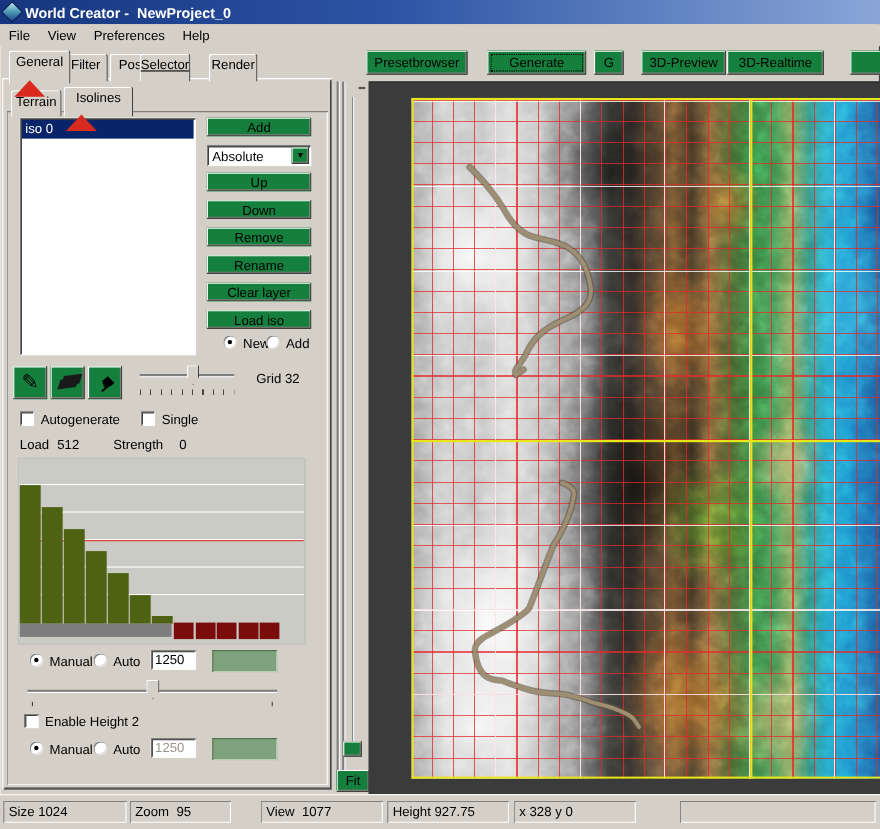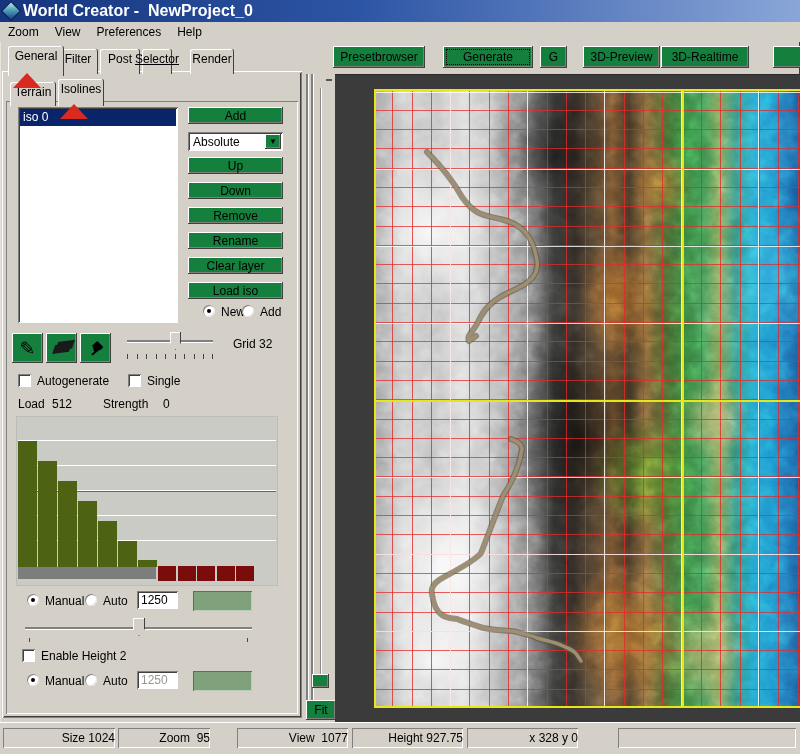--- a/index.html
+++ b/index.html
@@ -7,21 +7,21 @@
   .window{position:relative;width:800px;height:754px;background:#d4d0c8;overflow:hidden;
     box-shadow:inset 1px 1px 0 #e8e4dc, inset -1px -1px 0 #404040;font-size:12px;color:#000;}
   .abs{position:absolute;}
   .pre{white-space:pre;}
   
   .raised{background:#15803d;box-shadow:inset -1px -1px 0 #404040, inset 1px 1px 0 #fff, inset -2px -2px 0 #80807a;}
   .sunken{background:#fff;box-shadow:inset 1px 1px 0 #808080, inset -1px -1px 0 #fff, inset 2px 2px 0 #404040;}
   .groove{box-shadow:inset 1px 1px 0 #808080, inset -1px -1px 0 #fff;}
   .btn{display:flex;align-items:center;justify-content:center;cursor:default;user-select:none;}
   
-  .titlebar{left:0;top:0;width:800px;height:22px;background:linear-gradient(90deg,#16357e 0%,#2d55a5 45%,#8aa6d8 100%);display:flex;align-items:center;color:#fff;font-weight:bold;font-size:16px;}
+  .titlebar{left:0;top:0;width:800px;height:22px;background:linear-gradient(90deg,#16357e 0%,#2d55a5 45%,#8aa6d8 100%);display:flex;align-items:center;color:#fff;font-weight:bold;font-size:13px;}
   .title-icon{width:12px;height:12px;margin:0 6px 0 5px;background:linear-gradient(135deg,#bfe3ea 0%,#4f9fb5 45%,#1c3f8e 100%);transform:rotate(45deg);box-shadow:0 0 0 1px #0a1f4d;}
   .menubar{left:0;top:22px;width:800px;height:20px;background:#d4d0c8;display:flex;align-items:center;}
   .menu-item{padding:2px 8px;}
   
   .toolbtn{height:22px;}
   .gen-focus{position:absolute;inset:3px;border:1px dotted #000;}
   
   .tab{background:#d4d0c8;box-shadow:inset -1px 0 0 #404040, inset 1px 1px 0 #fff;border-top-left-radius:2px;border-top-right-radius:2px;display:flex;align-items:flex-start;justify-content:center;padding-top:3px;}
   .tri{width:0;height:0;border-left:14px solid transparent;border-right:14px solid transparent;border-bottom:15px solid #d92a1f;}
   .panel-border{box-shadow:inset 1px 1px 0 #fff, inset -1px -1px 0 #808080, inset 2px 2px 0 #d4d0c8, inset -2px -2px 0 #404040;background:#d4d0c8;}
@@ -70,34 +70,34 @@
     background:
       repeating-linear-gradient(90deg, transparent 0 76px, rgba(255,255,255,.85) 76px 77px),
       repeating-linear-gradient(0deg, transparent 0 76px, rgba(255,255,255,.8) 76px 77px),
       repeating-linear-gradient(90deg, transparent 0 18.3px, rgba(228,42,42,.8) 18.3px 19.3px),
       repeating-linear-gradient(0deg, transparent 0 18.3px, rgba(228,42,42,.75) 18.3px 19.3px);}
   .yline{position:absolute;background:#e8e619;}
   .isolines{position:absolute;left:0;top:0;}
   
   .vgroove{position:absolute;width:2px;background:#808080;box-shadow:1px 0 0 #fff;}
   .statusbar{left:0;top:722px;width:800px;height:32px;background:#d4d0c8;box-shadow:inset 0 1px 0 #fff;}
-  .statuscell{position:absolute;top:6px;height:20px;box-shadow:inset 1px 1px 0 #808080, inset -1px -1px 0 #fff;padding:3px 0 0 5px;box-sizing:border-box;font-size:12px;text-align:right;}
+  .statuscell{position:absolute;top:6px;height:20px;box-shadow:inset 1px 1px 0 #808080, inset -1px -1px 0 #fff;padding:3px 0 0 5px;box-sizing:border-box;font-size:12px;}
 </style>
 </head>
 <body>
 
 <div class="window">
 
   <div class="abs titlebar">
     <span class="title-icon"></span>
     <span class="pre">World Creator -  NewProject_0</span>
   </div>
 
   <div class="abs menubar">
-    <span class="menu-item">Zoom</span>
+    <span class="menu-item">File</span>
     <span class="menu-item">View</span>
     <span class="menu-item">Preferences</span>
     <span class="menu-item">Help</span>
   </div>
 
   <div class="abs raised btn toolbtn" style="left:333px;top:46px;width:92px;">
       <span>Presetbrowser</span>
     </div>
   <div class="abs raised btn toolbtn" style="left:443px;top:46px;width:90px;">
       <span class="gen-focus"></span>
@@ -118,34 +118,34 @@
 
   <div class="abs tab" style="left:8px;top:46px;width:56px;height:27px;z-index:3;">
       <span>General</span>
     </div>
   <div class="abs tab" style="left:58px;top:49px;width:40px;height:22px;">
       <span>Filter</span>
     </div>
   <div class="abs tab" style="left:100px;top:49px;width:40px;height:22px;">
       <span>Post</span>
     </div>
-  <div class="abs tab" style="left:142px;top:49px;width:30px;height:22px;text-decoration:underline;">
+  <div class="abs tab" style="left:127px;top:49px;width:46px;height:22px;text-decoration:underline;">
       <span>Selector</span>
     </div>
   <div class="abs tab" style="left:190px;top:49px;width:44px;height:22px;">
       <span>Render</span>
     </div>
   <div class="abs tri" style="left:13px;top:73px;z-index:4;"></div>
 
   <div class="abs groove" style="left:6px;top:101px;width:292px;height:613px;"></div>
 
   <div class="abs tab" style="left:10px;top:82px;width:46px;height:21px;">
       <span>Terrain</span>
     </div>
-  <div class="abs tab" style="left:58px;top:79px;width:46px;height:24px;z-index:3;">
+  <div class="abs tab" style="left:58px;top:79px;width:63px;height:24px;z-index:3;">
       <span>Isolines</span>
     </div>
   <div class="abs tri" style="left:60px;top:104px;z-index:4;"></div>
 
   <div class="abs listbox" style="left:18px;top:107px;width:160px;height:216px;">
     <div class="list-item-sel">iso 0</div>
   </div>
 
   <div class="abs raised btn" style="left:188px;top:107px;width:95px;height:17px;">
       <span>Add</span>

